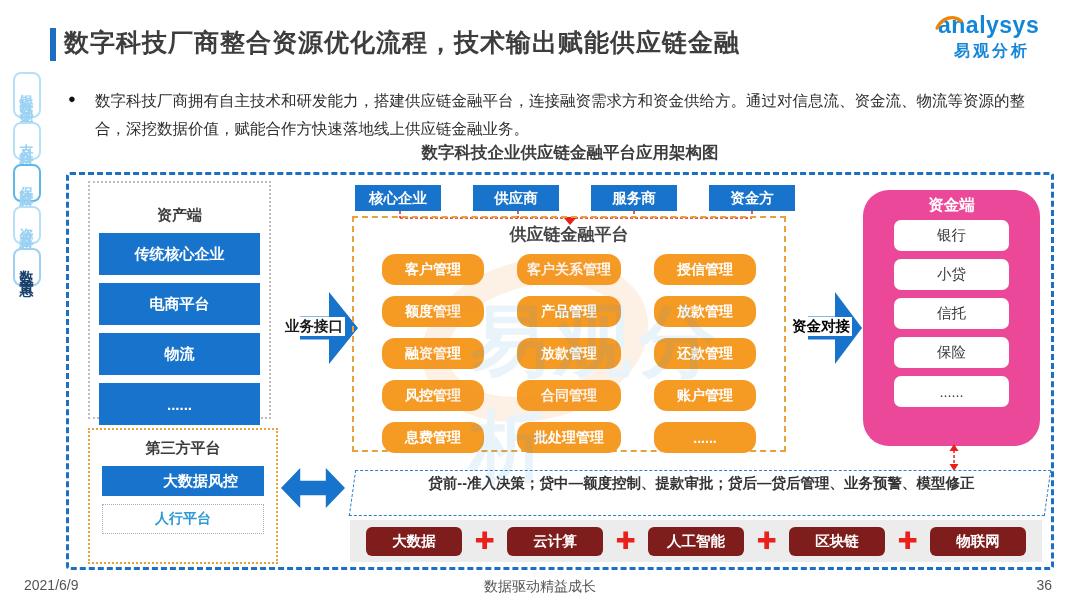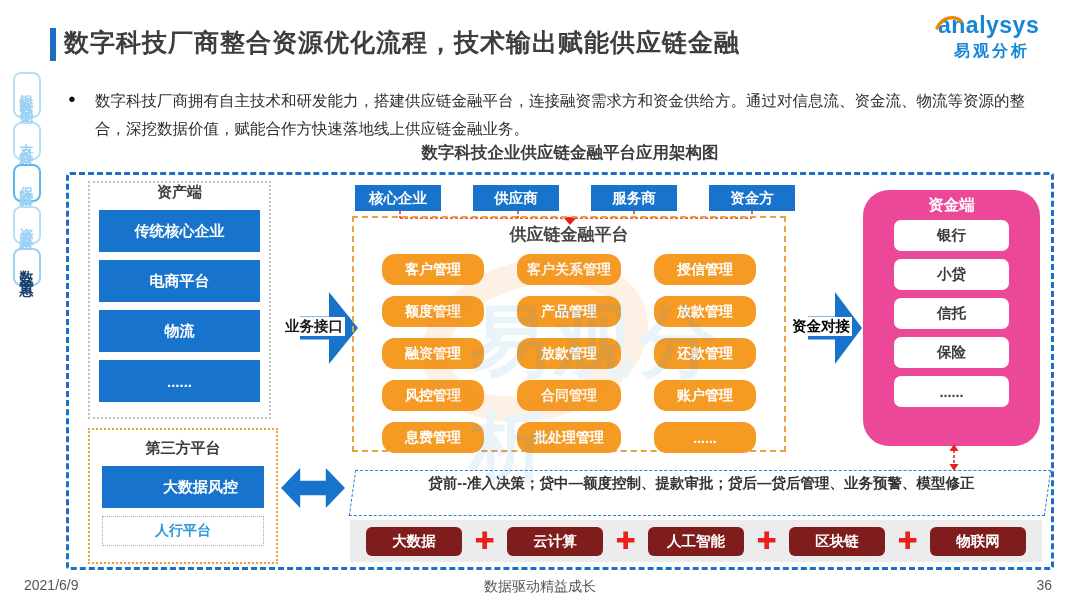--- a/index.html
+++ b/index.html
@@ -30,28 +30,28 @@
   .bullet-text { position:absolute; left:95px; top:87px; width:950px; font-size:15.5px; line-height:1.78; color:#2e2e2e; }
   .diagram-title { position:absolute; left:100px; top:142px; width:940px; text-align:center;
                    font-size:16.5px; font-weight:bold; color:#3d3d3d; }
 
   
   .outer-frame { position:absolute; left:66px; top:172px; width:988px; height:398px;
                  border:3px dashed #1B6FC4; border-radius:4px; }
 
   
   .asset-box { position:absolute; left:88px; top:181px; width:183px; height:238px; border:2px dotted #bdbdbd; }
-  .asset-box .box-title { text-align:center; font-size:15px; font-weight:bold; color:#3d3d3d; margin:0 0 8px; }
+  .asset-box .box-title { text-align:center; font-size:15px; font-weight:bold; color:#3d3d3d; margin:23px 0 8px; }
   .asset-items { display:flex; flex-direction:column; gap:8px; padding:0 9px; }
   .blue-box { background:#1773CB; color:#fff; font-size:15px; font-weight:bold;
               display:flex; align-items:center; justify-content:center; height:42px; }
 
   .third-box { position:absolute; left:88px; top:428px; width:190px; height:136px; border:2px dotted #E9A23B; }
   .third-box .box-title { text-align:center; font-size:15px; font-weight:bold; color:#3d3d3d; margin:9px 0 8px; }
-  .third-primary { margin:0 12px; height:42px;padding-left:35px; }
+  .third-primary { margin:0 12px; height:30px;padding-left:35px; }
   .third-secondary { margin:8px 12px 0; height:30px; border:1.5px dotted #9BB0C9; color:#2F9AD8;
                      font-size:14px; font-weight:bold; display:flex; align-items:center; justify-content:center; background:#fff; }
 
   
   .arrow-right { background:#1773CB; clip-path:polygon(0 34%, 50% 34%, 50% 0, 100% 50%, 50% 100%, 50% 66%, 0 66%); }
   .if-arrow { position:absolute; left:300px; top:292px; width:58px; height:72px; }
   .if-label { position:absolute; left:283px; top:317px; background:#fff; padding:0 2px;
               font-size:14.5px; font-weight:bold; color:#1a1a1a; z-index:2; }
   .fund-arrow { position:absolute; left:808px; top:292px; width:54px; height:72px; }
   .fund-label { position:absolute; left:790px; top:317px; background:#fff; padding:0 2px;
@@ -72,21 +72,21 @@
                  justify-content:center; margin-top:8px; }
   .module { background:#F59A23; color:#fff; font-size:14px; font-weight:bold; height:31px;
             display:flex; align-items:center; justify-content:center;border-radius:13px; }
 
   
   .fund-box { position:absolute; left:863px; top:190px; width:177px; height:256px; background:#ec4899;
               border-radius:26px; padding-top:5px; }
   .fund-title { text-align:center; color:#fff; font-size:15.5px; font-weight:bold; margin-bottom:2px; }
   .fund-items { display:flex; flex-direction:column; align-items:center; gap:8px; margin-top:4px; }
   .fund-item { width:115px; height:31px; background:#fff; border-radius:7px; color:#3a3a3a;
-               font-size:14.5px; font-weight:bold; display:flex; align-items:center; justify-content:center; }
+               font-size:14.5px; font-weight:normal; display:flex; align-items:center; justify-content:center; }
 
   .vdouble-svg { position:absolute; left:946px; top:444px; }
 
   
   .loan-para { position:absolute; left:352px; top:470px; width:696px; height:46px; background:#fff;
                border:1.5px dashed #2E80C8; transform:skewX(-8deg); }
   .loan-text { transform:skewX(8deg); text-align:center; font-size:14.5px; font-weight:bold;
                color:#333; line-height:1.5; padding:2px 30px 0; }
 
   

